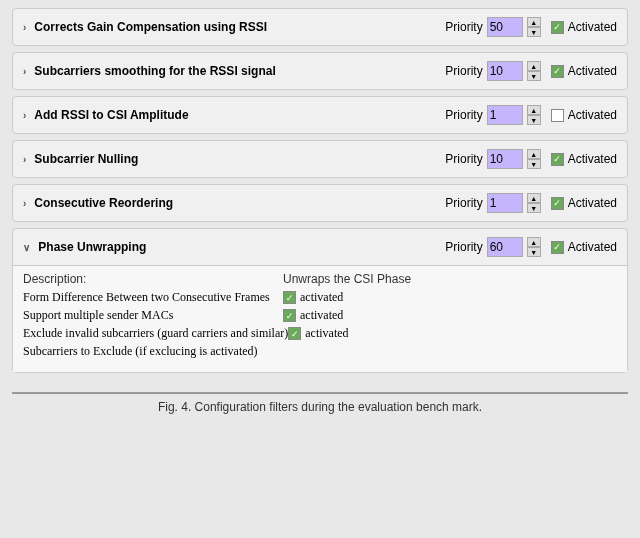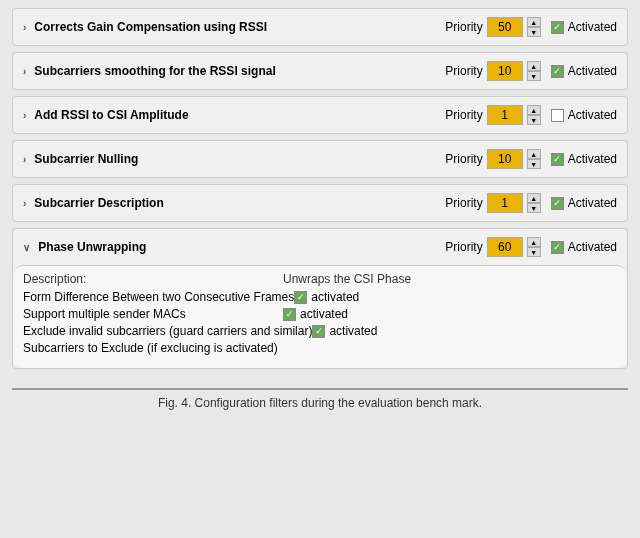--- a/index.html
+++ b/index.html
@@ -47,23 +47,23 @@
       margin-right: 10px;
       margin-left: 40px;
     }
     .priority-label {
       font-size: 12px;
     }
     .priority-input {
       width: 36px;
       height: 20px;
       border: 1px solid #aaa;
-      background: #eab308;
-      font-size: 12px;
-      text-align: center;
+      background: #c4b5fd;
+      font-size: 12px;
+      text-align: left;
       padding: 0 2px;
     }
     .spinner {
       display: flex;
       flex-direction: column;
       height: 20px;
     }
     .spinner-btn {
       width: 14px;
       height: 10px;
@@ -102,40 +102,40 @@
       border: 1px solid #888;
       background: #fff;
       display: inline-flex;
       align-items: center;
       justify-content: center;
     }
     .expanded-body {
       padding: 6px 10px 10px 10px;
       border-top: 1px solid #ccc;
       background: #f7f7f7;
-      border-radius: 10px;
     }
     .desc-row {
       display: flex;
       align-items: flex-start;
       margin-bottom: 4px;
       font-size: 12px;
     }
     .desc-label {
       min-width: 260px;
       color: #333;
     }
     .desc-value {
       color: #333;
     }
     .check-row {
       display: flex;
       align-items: center;
       margin-bottom: 3px;
       font-size: 12px;
+      font-family: Liberation Serif, serif;
     }
     .check-row-label {
       min-width: 260px;
     }
     .check-activated {
       display: flex;
       align-items: center;
       gap: 4px;
     }
     .caption {
@@ -233,21 +233,21 @@
         <div class="checkbox-green">✓</div>
         <span class="activated-label">Activated</span>
       </div>
     </div>
   </div>
 
   <div class="card">
     <div class="card-row">
       <div class="card-title">
         <span class="arrow">›</span>
-        <span>Subcarrier Description</span>
+        <span>Consecutive Reordering</span>
       </div>
       <div class="priority-group">
         <span class="priority-label">Priority</span>
         <input class="priority-input" type="text" value="1" style="">
         <div class="spinner">
           <button class="spinner-btn">▲</button>
           <button class="spinner-btn">▼</button>
         </div>
       </div>
       <div class="activated-group">

